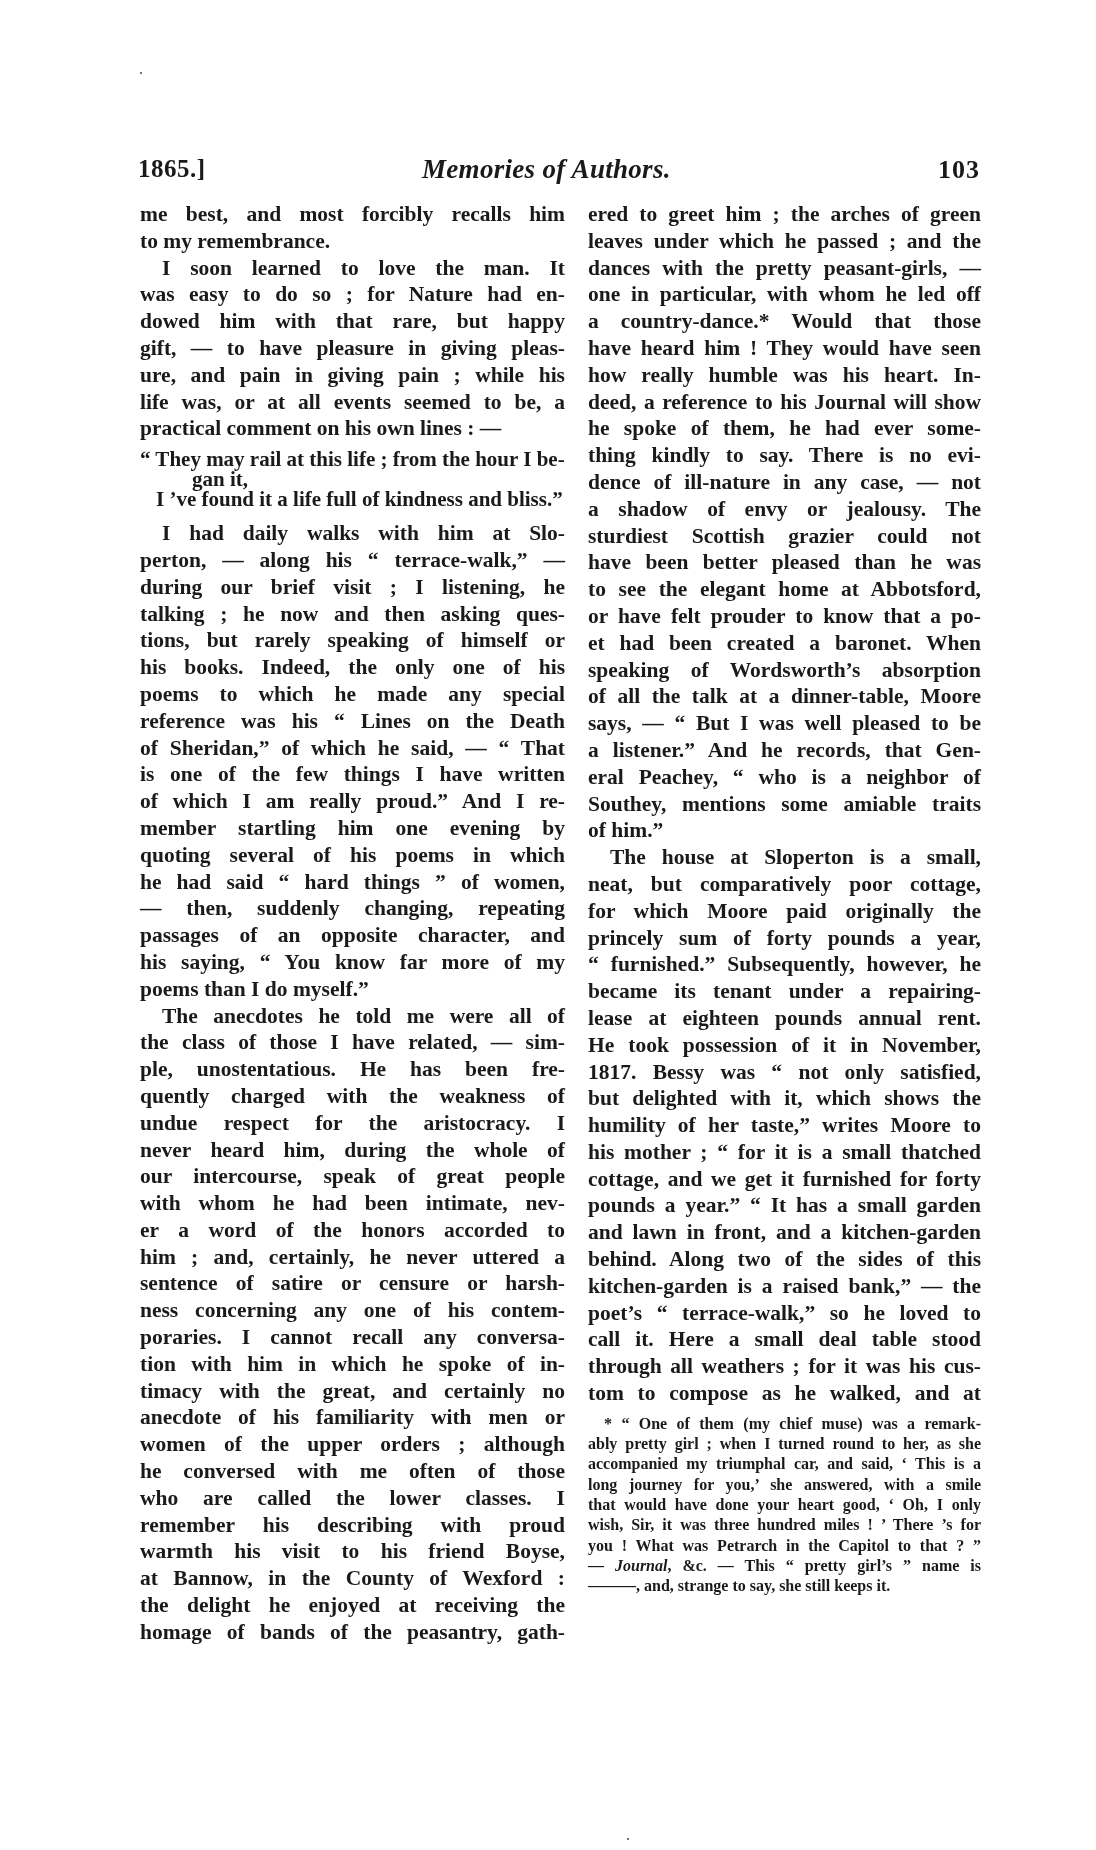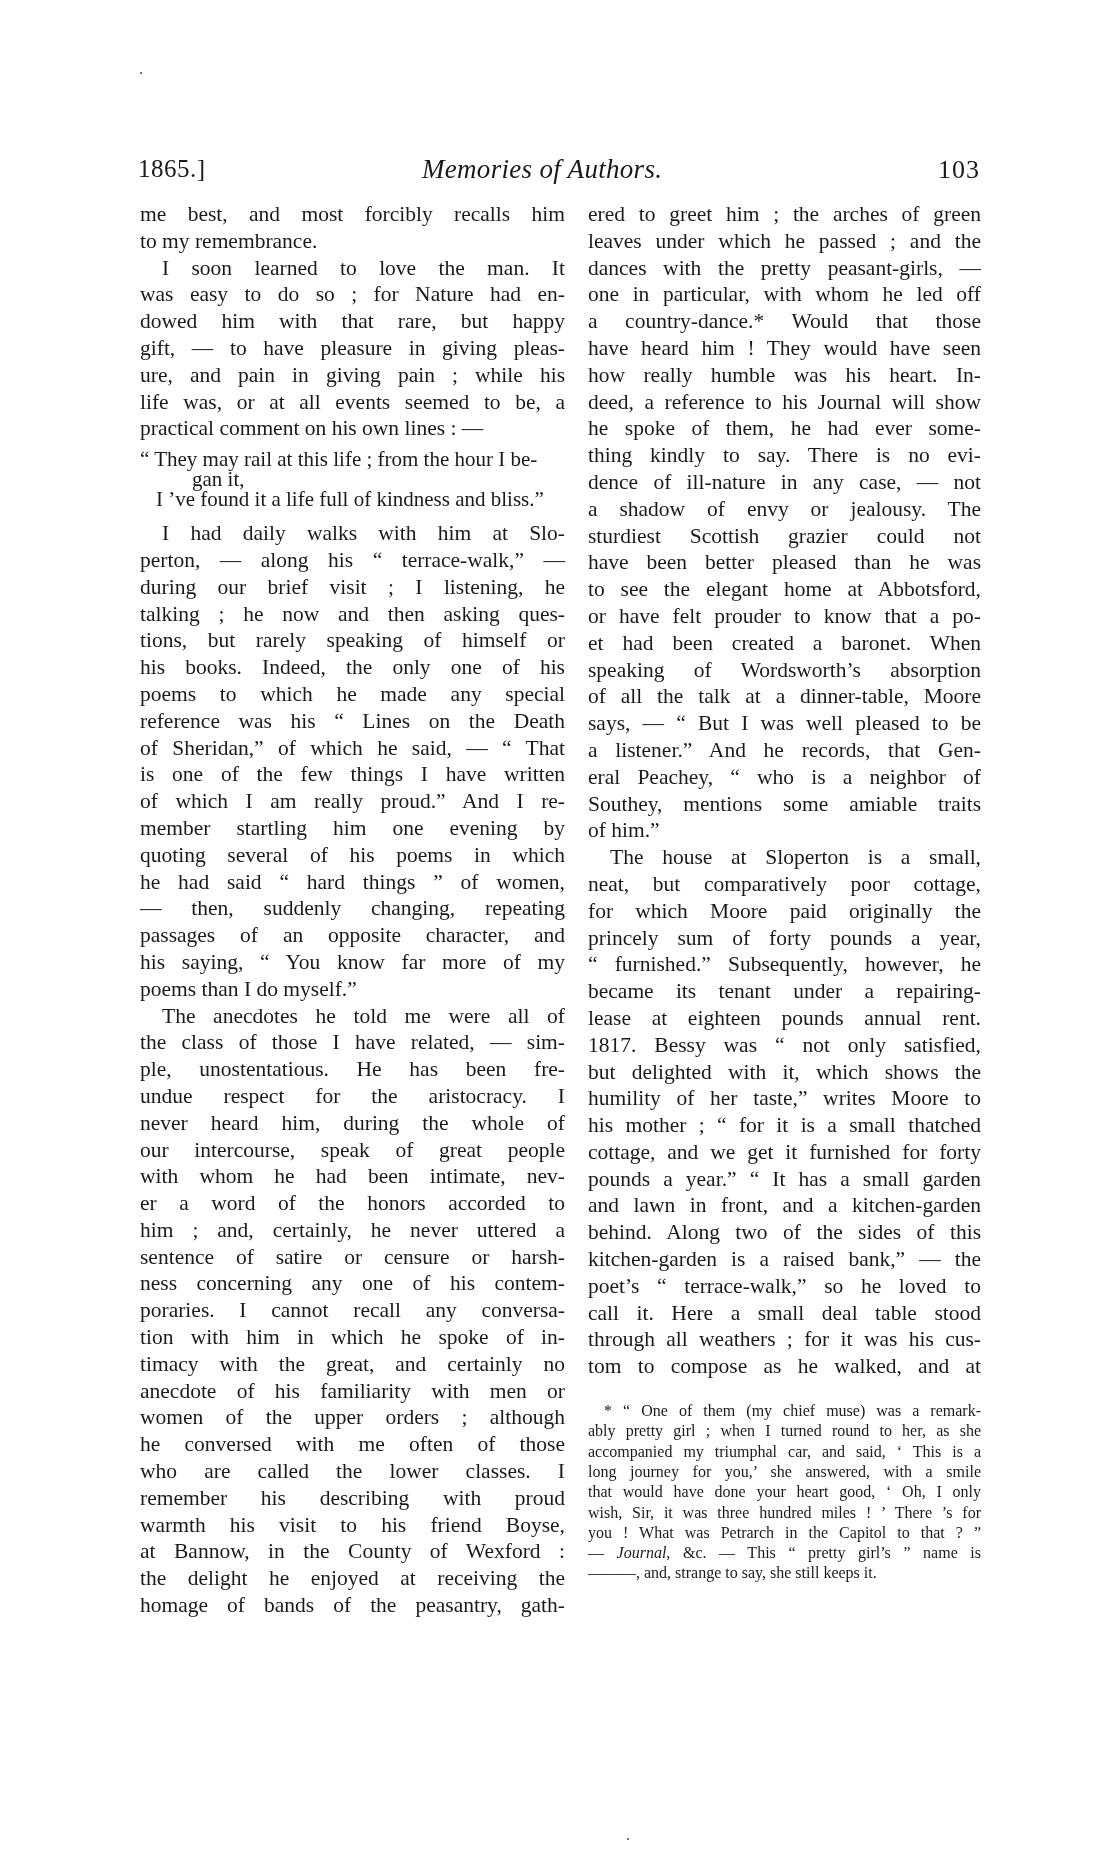--- a/index.html
+++ b/index.html
@@ -13,20 +13,21 @@
     position: relative;
     overflow: hidden;
     font-family: "Liberation Serif", "DejaVu Serif", serif;
     color: #1a1a1a;
   }
   .page {
     position: absolute;
     left: 0; top: 0;
     width: 1096px;
     height: 1850px;
+    font-weight: bold;
   }
   .speck {
     position: absolute;
     width: 2px; height: 2px;
     background: #444;
     border-radius: 50%;
   }
   .running-head {
     position: absolute;
     top: 155px;
@@ -78,21 +79,21 @@
     margin-top: 7px;
     margin-bottom: 11px;
     font-size: 21px;
     line-height: 20px;
   }
   .verse .vline { display: block; white-space: nowrap; }
   .verse .v1 { padding-left: 0; }
   .verse .v2 { padding-left: 52px; }
   .verse .v3 { padding-left: 16px; }
   .footnote {
-    margin-top: 21px;
+    margin-top: 7px;
     font-size: 16px;
     line-height: 20.3px;
   }
   .footnote .fline {
     display: block;
     white-space: nowrap;
     text-align: justify;
     text-align-last: justify;
     height: 20.3px;
   }
@@ -150,20 +151,21 @@
       <span class="line">he had said “ hard things ” of women,</span>
       <span class="line">— then, suddenly changing, repeating</span>
       <span class="line">passages of an opposite character, and</span>
       <span class="line">his saying, “ You know far more of my</span>
       <span class="line last">poems than I do myself.”</span>
     </div>
     <div>
       <span class="line indent">The anecdotes he told me were all of</span>
       <span class="line">the class of those I have related, — sim-</span>
       <span class="line">ple, unostentatious. He has been fre-</span>
+      <span class="line">quently charged with the weakness of</span>
       <span class="line">undue respect for the aristocracy. I</span>
       <span class="line">never heard him, during the whole of</span>
       <span class="line">our intercourse, speak of great people</span>
       <span class="line">with whom he had been intimate, nev-</span>
       <span class="line">er a word of the honors accorded to</span>
       <span class="line">him ; and, certainly, he never uttered a</span>
       <span class="line">sentence of satire or censure or harsh-</span>
       <span class="line">ness concerning any one of his contem-</span>
       <span class="line">poraries. I cannot recall any conversa-</span>
       <span class="line">tion with him in which he spoke of in-</span>
@@ -208,20 +210,21 @@
       <span class="line last">of him.”</span>
     </div>
     <div>
       <span class="line indent">The house at Sloperton is a small,</span>
       <span class="line">neat, but comparatively poor cottage,</span>
       <span class="line">for which Moore paid originally the</span>
       <span class="line">princely sum of forty pounds a year,</span>
       <span class="line">“ furnished.” Subsequently, however, he</span>
       <span class="line">became its tenant under a repairing-</span>
       <span class="line">lease at eighteen pounds annual rent.</span>
+      <span class="line">He took possession of it in November,</span>
       <span class="line">1817. Bessy was “ not only satisfied,</span>
       <span class="line">but delighted with it, which shows the</span>
       <span class="line">humility of her taste,” writes Moore to</span>
       <span class="line">his mother ; “ for it is a small thatched</span>
       <span class="line">cottage, and we get it furnished for forty</span>
       <span class="line">pounds a year.” “ It has a small garden</span>
       <span class="line">and lawn in front, and a kitchen-garden</span>
       <span class="line">behind. Along two of the sides of this</span>
       <span class="line">kitchen-garden is a raised bank,” — the</span>
       <span class="line">poet’s “ terrace-walk,” so he loved to</span>

